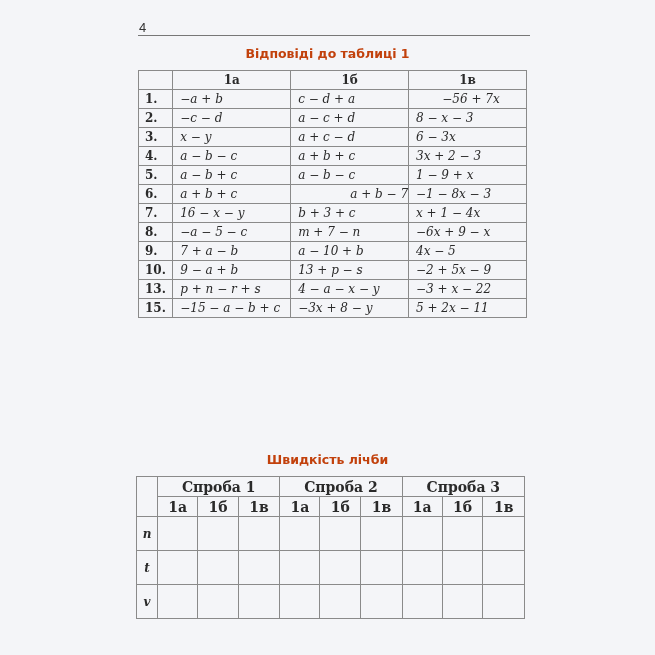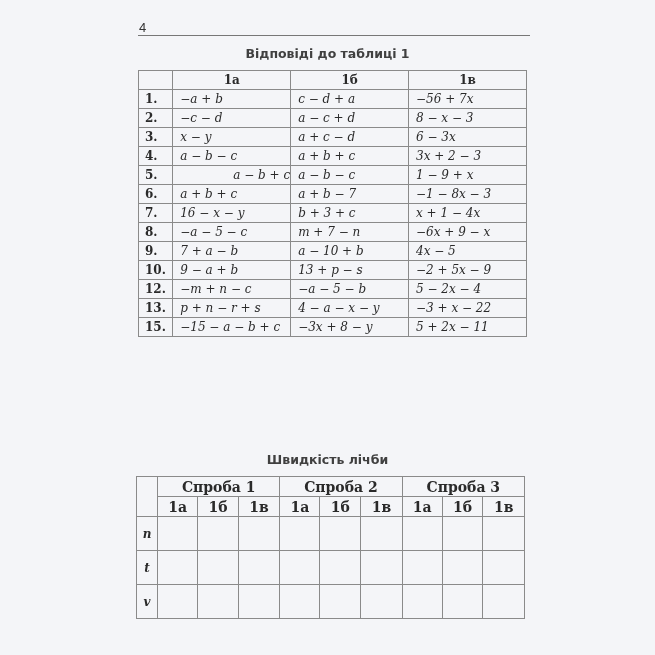--- a/index.html
+++ b/index.html
@@ -1,21 +1,21 @@
 <!DOCTYPE html>
 <html><head>
 <meta charset="utf-8">
 <style>
   html, body { margin:0; padding:0; }
   body { width:655px; height:655px; background:#f4f5f8; position:relative; overflow:hidden;
          font-family:"DejaVu Serif", serif; color:#2a2a2a; }
   .page-num { position:absolute; left:139px; top:20px; font-size:13px; font-family:"Liberation Sans", sans-serif; color:#333; }
   .rule { position:absolute; left:138px; top:35px; width:392px; height:1px; background:#777; }
   .title { position:absolute; left:0; width:655px; text-align:center; font-family:"DejaVu Sans", sans-serif;
-           font-weight:bold; font-size:12.5px; color:#404040; }
+           font-weight:bold; font-size:12.5px; color:#c2410c; }
   table { position:absolute; border-collapse:collapse; }
   td, th { border:1px solid #8a8a8a; padding:0; }
   #t1 { left:138px; top:70px; width:389px; }
   #t1 th { height:18px; font-weight:bold; font-size:12px; text-align:center; }
   #t1 td { height:18px; font-size:12px; padding-left:7px; }
   #t1 td.num { font-weight:bold; text-align:left; padding-left:6px; width:28px; }
   #t1 td.expr { font-style:italic; }
   #t2 { left:136px; top:476px; width:389px; }
   #t2 th { font-weight:bold; font-size:14px; text-align:center; height:19px; }
   #t2 td { height:33px; }
@@ -36,21 +36,21 @@
       <th>1а</th>
       <th>1б</th>
       <th>1в</th>
     </tr>
   </thead>
   <tbody id="t1body">
       <tr>
         <td class="num">1.</td>
         <td class="expr" style="width: 120px;">−a + b</td>
         <td class="expr" style="width: 120px;">c − d + a</td>
-        <td class="expr" style="width: 120px;">−56 + 7x</td>
+        <td class="expr" style="width: 120px; text-align: center;">−56 + 7x</td>
       </tr>
       <tr>
         <td class="num">2.</td>
         <td class="expr" style="width: 120px;">−c − d</td>
         <td class="expr" style="width: 120px;">a − c + d</td>
         <td class="expr" style="width: 120px;">8 − x − 3</td>
       </tr>
       <tr>
         <td class="num">3.</td>
         <td class="expr" style="width: 120px;">x − y</td>
@@ -58,28 +58,28 @@
         <td class="expr" style="width: 120px;">6 − 3x</td>
       </tr>
       <tr>
         <td class="num">4.</td>
         <td class="expr" style="width: 120px;">a − b − c</td>
         <td class="expr" style="width: 120px;">a + b + c</td>
         <td class="expr" style="width: 120px;">3x + 2 − 3</td>
       </tr>
       <tr>
         <td class="num">5.</td>
-        <td class="expr" style="width: 120px; text-align: right;">a − b + c</td>
+        <td class="expr" style="width: 120px;">a − b + c</td>
         <td class="expr" style="width: 120px;">a − b − c</td>
         <td class="expr" style="width: 120px;">1 − 9 + x</td>
       </tr>
       <tr>
         <td class="num">6.</td>
         <td class="expr" style="width: 120px;">a + b + c</td>
-        <td class="expr" style="width: 120px;">a + b − 7</td>
+        <td class="expr" style="width: 120px; text-align: right;">a + b − 7</td>
         <td class="expr" style="width: 120px;">−1 − 8x − 3</td>
       </tr>
       <tr>
         <td class="num">7.</td>
         <td class="expr" style="width: 120px;">16 − x − y</td>
         <td class="expr" style="width: 120px;">b + 3 + c</td>
         <td class="expr" style="width: 120px;">x + 1 − 4x</td>
       </tr>
       <tr>
         <td class="num">8.</td>
@@ -91,26 +91,20 @@
         <td class="num">9.</td>
         <td class="expr" style="width: 120px;">7 + a − b</td>
         <td class="expr" style="width: 120px;">a − 10 + b</td>
         <td class="expr" style="width: 120px;">4x − 5</td>
       </tr>
       <tr>
         <td class="num">10.</td>
         <td class="expr" style="width: 120px;">9 − a + b</td>
         <td class="expr" style="width: 120px;">13 + p − s</td>
         <td class="expr" style="width: 120px;">−2 + 5x − 9</td>
-      </tr>
-      <tr>
-        <td class="num">12.</td>
-        <td class="expr" style="width: 120px;">−m + n − c</td>
-        <td class="expr" style="width: 120px;">−a − 5 − b</td>
-        <td class="expr" style="width: 120px;">5 − 2x − 4</td>
       </tr>
       <tr>
         <td class="num">13.</td>
         <td class="expr" style="width: 120px;">p + n − r + s</td>
         <td class="expr" style="width: 120px;">4 − a − x − y</td>
         <td class="expr" style="width: 120px;">−3 + x − 22</td>
       </tr>
       <tr>
         <td class="num">15.</td>
         <td class="expr" style="width: 120px;">−15 − a − b + c</td>

